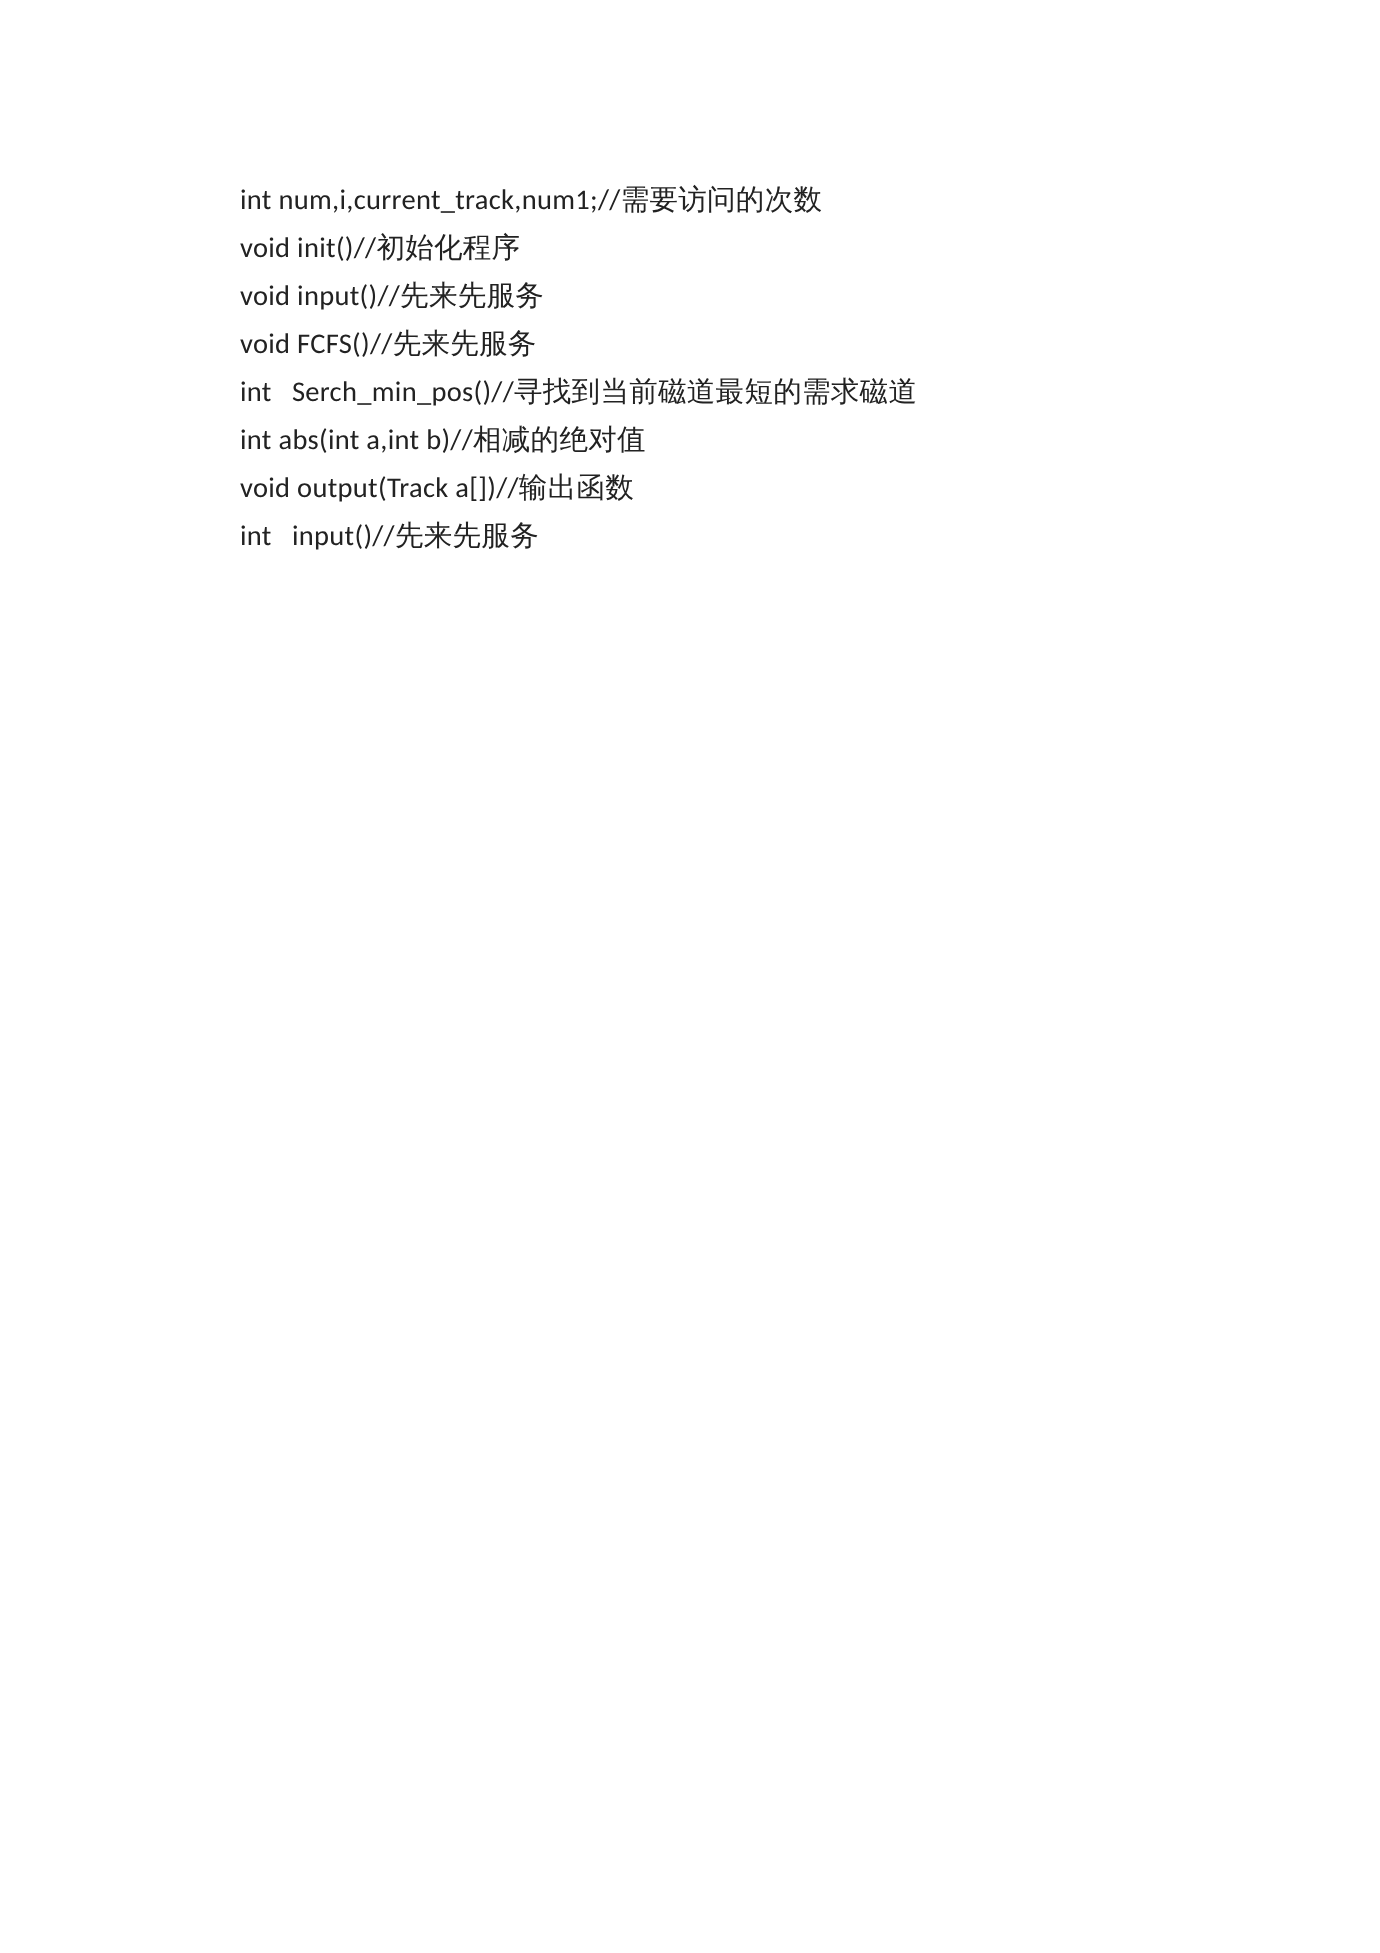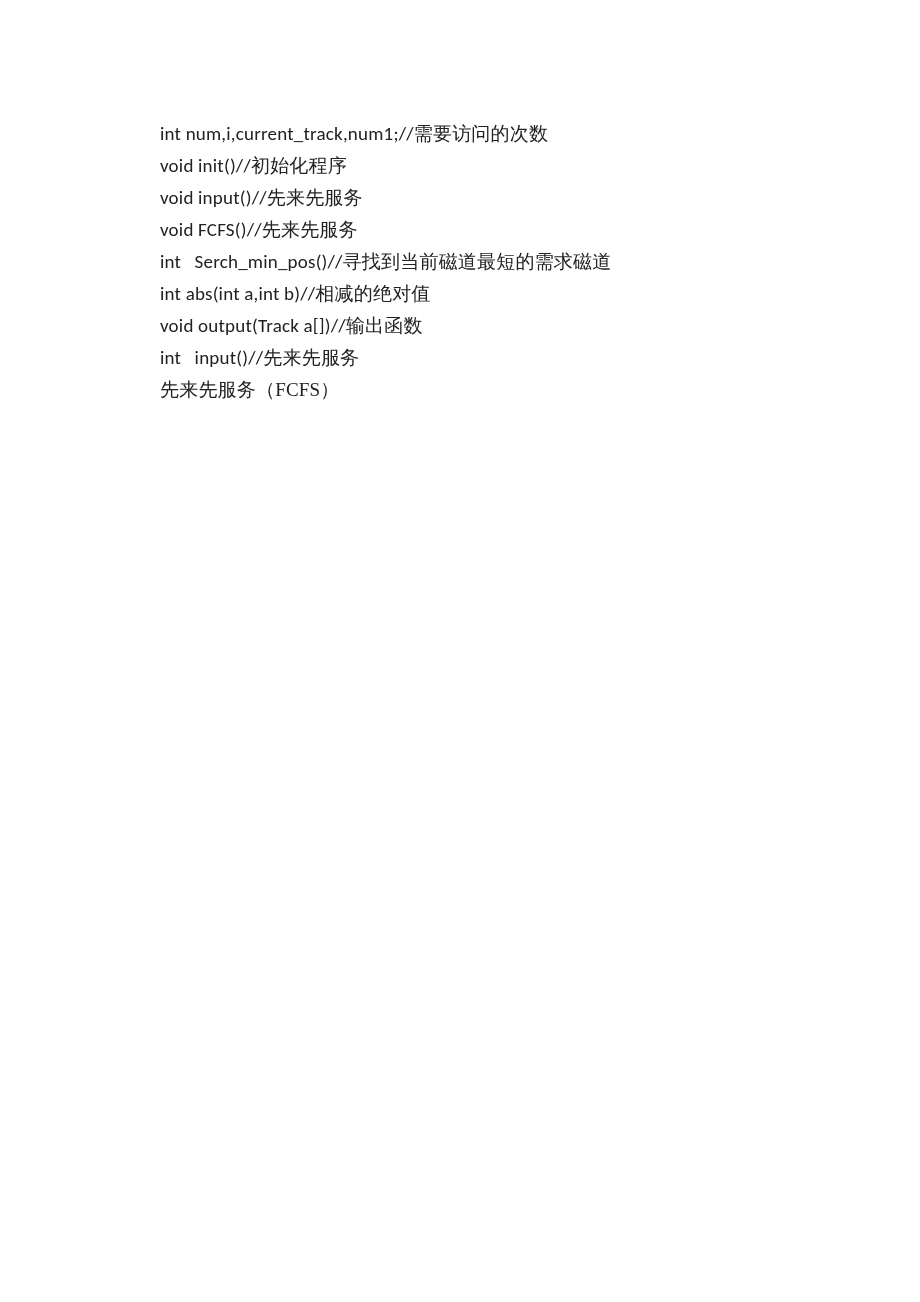--- a/index.html
+++ b/index.html
@@ -30,14 +30,13 @@
 
 <div class="page">
   <div class="line"><span class="code">int num,i,current_track,num1;//</span><span class="comment">需要访问的次数</span></div>
   <div class="line"><span class="code">void init()//</span><span class="comment">初始化程序</span></div>
   <div class="line"><span class="code">void input()//</span><span class="comment">先来先服务</span></div>
   <div class="line"><span class="code">void FCFS()//</span><span class="comment">先来先服务</span></div>
   <div class="line"><span class="code">int   Serch_min_pos()//</span><span class="comment">寻找到当前磁道最短的需求磁道</span></div>
   <div class="line"><span class="code">int abs(int a,int b)//</span><span class="comment">相减的绝对值</span></div>
   <div class="line"><span class="code">void output(Track a[])//</span><span class="comment">输出函数</span></div>
   <div class="line"><span class="code">int   input()//</span><span class="comment">先来先服务</span></div>
-  <div class="line"><span class="code"></span><span class="comment cjk">先来先服务（FCFS）</span></div>
 </div>
 
 </body></html>

